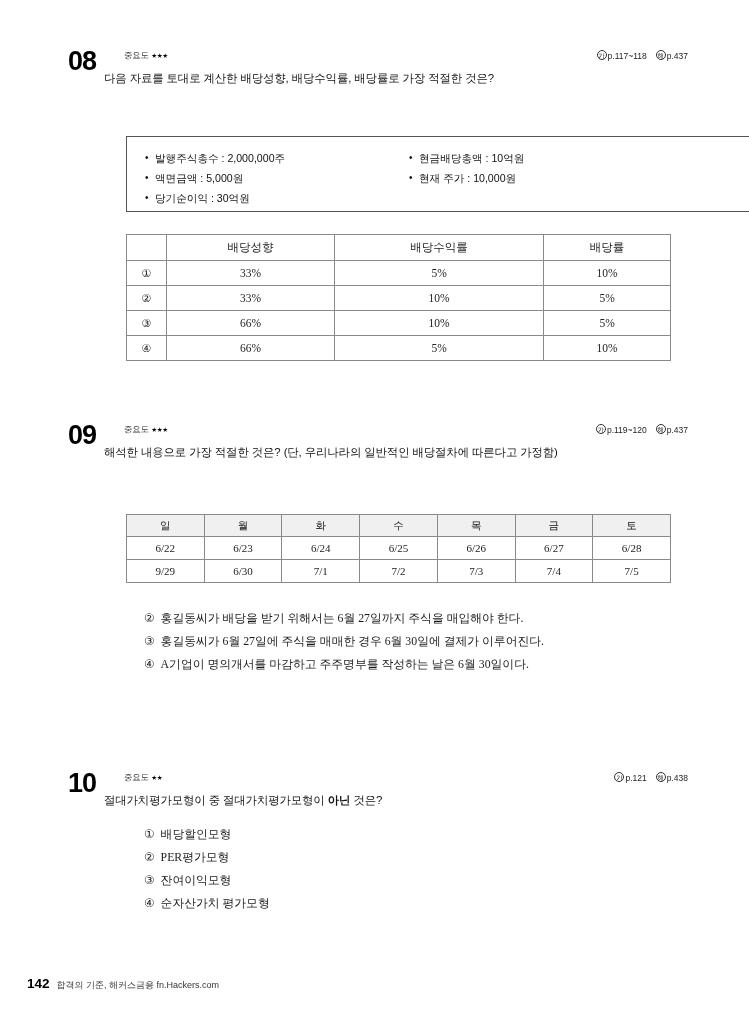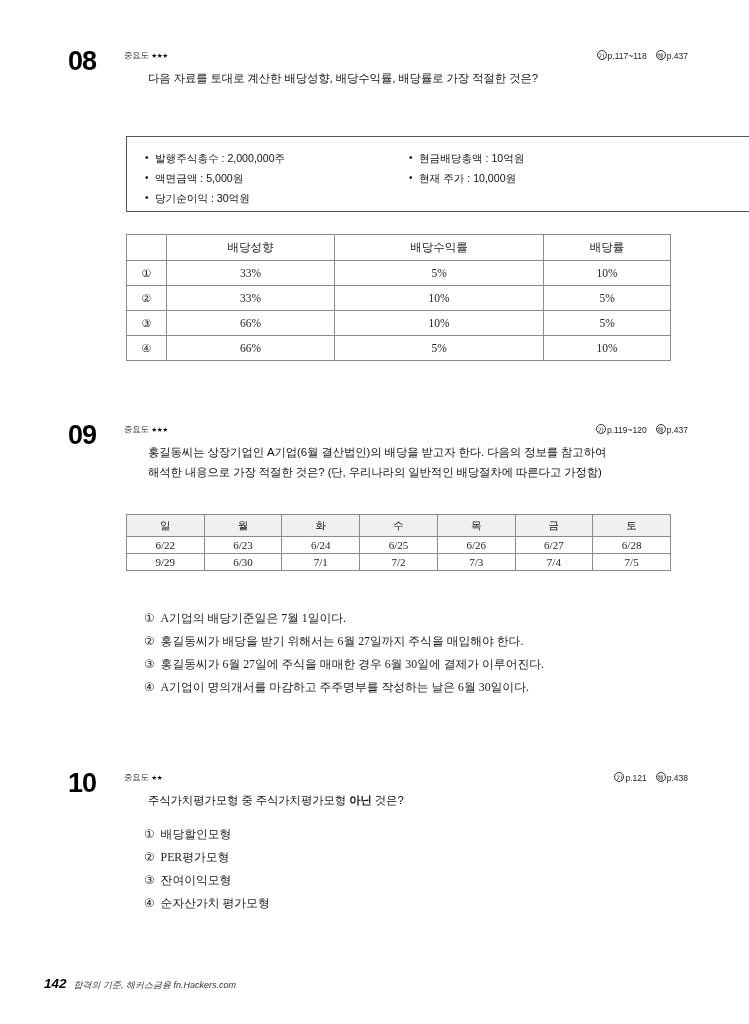--- a/index.html
+++ b/index.html
@@ -38,21 +38,21 @@
   }
   .refs .circ {
     display:inline-block;
     border:1px solid #333; border-radius:50%;
     width:10px; height:10px; line-height:9px;
     font-size:6.5px; text-align:center; vertical-align:1px;
     margin-right:1px;
   }
   .refs .grp { margin-left:9px; }
   .qtext {
-    margin-left:80px; margin-top:2px;
+    margin-left:36px; margin-top:2px;
     font-family:"Liberation Sans","DejaVu Sans",sans-serif;
     font-size:11.4px; line-height:20px; color:#111;
     letter-spacing:-0.1px;
   }
   .qtext b { font-weight:bold; }
 
   
   .infobox {
     position:absolute;
     border:1px solid #555;
@@ -83,42 +83,41 @@
     padding:0;
   }
   
   #answer-table { left:126px; top:234px; width:545px; }
   #answer-table td { height:25px; }
   #answer-table .idx { width:40px; font-size:11px; }
   #answer-table thead td { height:26px; }
 
   
   #calendar-table { left:126px; top:514px; width:545px; }
-  #calendar-table td { height:17px; font-size:11px; }
+  #calendar-table td { height:23px; font-size:11px; }
   #calendar-table thead td {
     background:#f0f0f0; height:22px;
     font-family:"Liberation Sans","DejaVu Sans",sans-serif;
     font-size:10.5px; color:#111;
   }
 
   
   .options { position:absolute; }
   .options .opt {
     font-family:"Liberation Serif","DejaVu Serif",serif;
     font-size:11.8px; color:#1a1a1a;
     line-height:23px; white-space:nowrap;
   }
   .options .opt .mark { margin-right:6px; }
 
   
   .footer {
-    position:absolute; left:44px; bottom:32px;
+    position:absolute; left:27px; bottom:32px;
     font-family:"Liberation Sans","DejaVu Sans",sans-serif;
     white-space:nowrap;
-    font-style:italic;
   }
   .footer .pageno {
     font-size:13.5px; font-weight:bold; color:#000; margin-right:7px;
   }
   .footer .brand { font-size:9px; color:#333; }
 </style>
 </head>
 <body>
 
 <div class="page">
@@ -195,21 +194,20 @@
     <div class="qnum">09</div>
     <div class="qhead-row">
       <div class="importance">
         <span>중요도</span><span class="stars">★★★</span>
       </div>
       <div class="refs">
         <span class="circ">가</span><span>p.119~120</span><span class="grp"><span class="circ">해</span><span>p.437</span></span>
       </div>
     </div>
     <div class="qtext">
-      <div>홍길동씨는 상장기업인 A기업(6월 결산법인)의 배당을 받고자 한다. 다음의 정보를 참고하여</div>
       <div>해석한 내용으로 가장 적절한 것은? (단, 우리나라의 일반적인 배당절차에 따른다고 가정함)</div>
     </div>
   </div>
 
   <table id="calendar-table">
     <thead>
       <tr>
         <td>일</td>
         <td>월</td>
         <td>화</td>
@@ -235,37 +233,36 @@
         <td>7/1</td>
         <td>7/2</td>
         <td>7/3</td>
         <td>7/4</td>
         <td>7/5</td>
       </tr>
     </tbody>
   </table>
 
   <div class="options" style="left:144px; top:607px;">
-    <div class="opt"><span class="mark">①</span><span>A기업의  배당기준일은 7월 1일이다.</span></div>
     <div class="opt"><span class="mark">②</span><span>홍길동씨가 배당을 받기 위해서는 6월 27일까지 주식을 매입해야 한다.</span></div>
     <div class="opt"><span class="mark">③</span><span>홍길동씨가 6월 27일에 주식을 매매한 경우 6월 30일에 결제가 이루어진다.</span></div>
     <div class="opt"><span class="mark">④</span><span>A기업이  명의개서를 마감하고 주주명부를 작성하는 날은 6월 30일이다.</span></div>
   </div>
 
   <div class="qblock" style="top:772px;">
     <div class="qnum">10</div>
     <div class="qhead-row">
       <div class="importance">
         <span>중요도</span><span class="stars">★★</span>
       </div>
       <div class="refs">
         <span class="circ">가</span><span>p.121</span><span class="grp"><span class="circ">해</span><span>p.438</span></span>
       </div>
     </div>
-    <div class="qtext"><span>주식가치평가모형 중 주식가치평가모형 </span><b>아닌</b><span> 것은?</span></div>
+    <div class="qtext"><span>절대가치평가모형이 중 절대가치평가모형이 </span><b>아닌</b><span> 것은?</span></div>
   </div>
 
   <div class="options" style="left:144px; top:823px;">
     <div class="opt"><span class="mark">①</span><span>배당할인모형</span></div>
     <div class="opt"><span class="mark">②</span><span>PER평가모형</span></div>
     <div class="opt"><span class="mark">③</span><span>잔여이익모형</span></div>
     <div class="opt"><span class="mark">④</span><span>순자산가치  평가모형</span></div>
   </div>
 
   <div class="footer">

